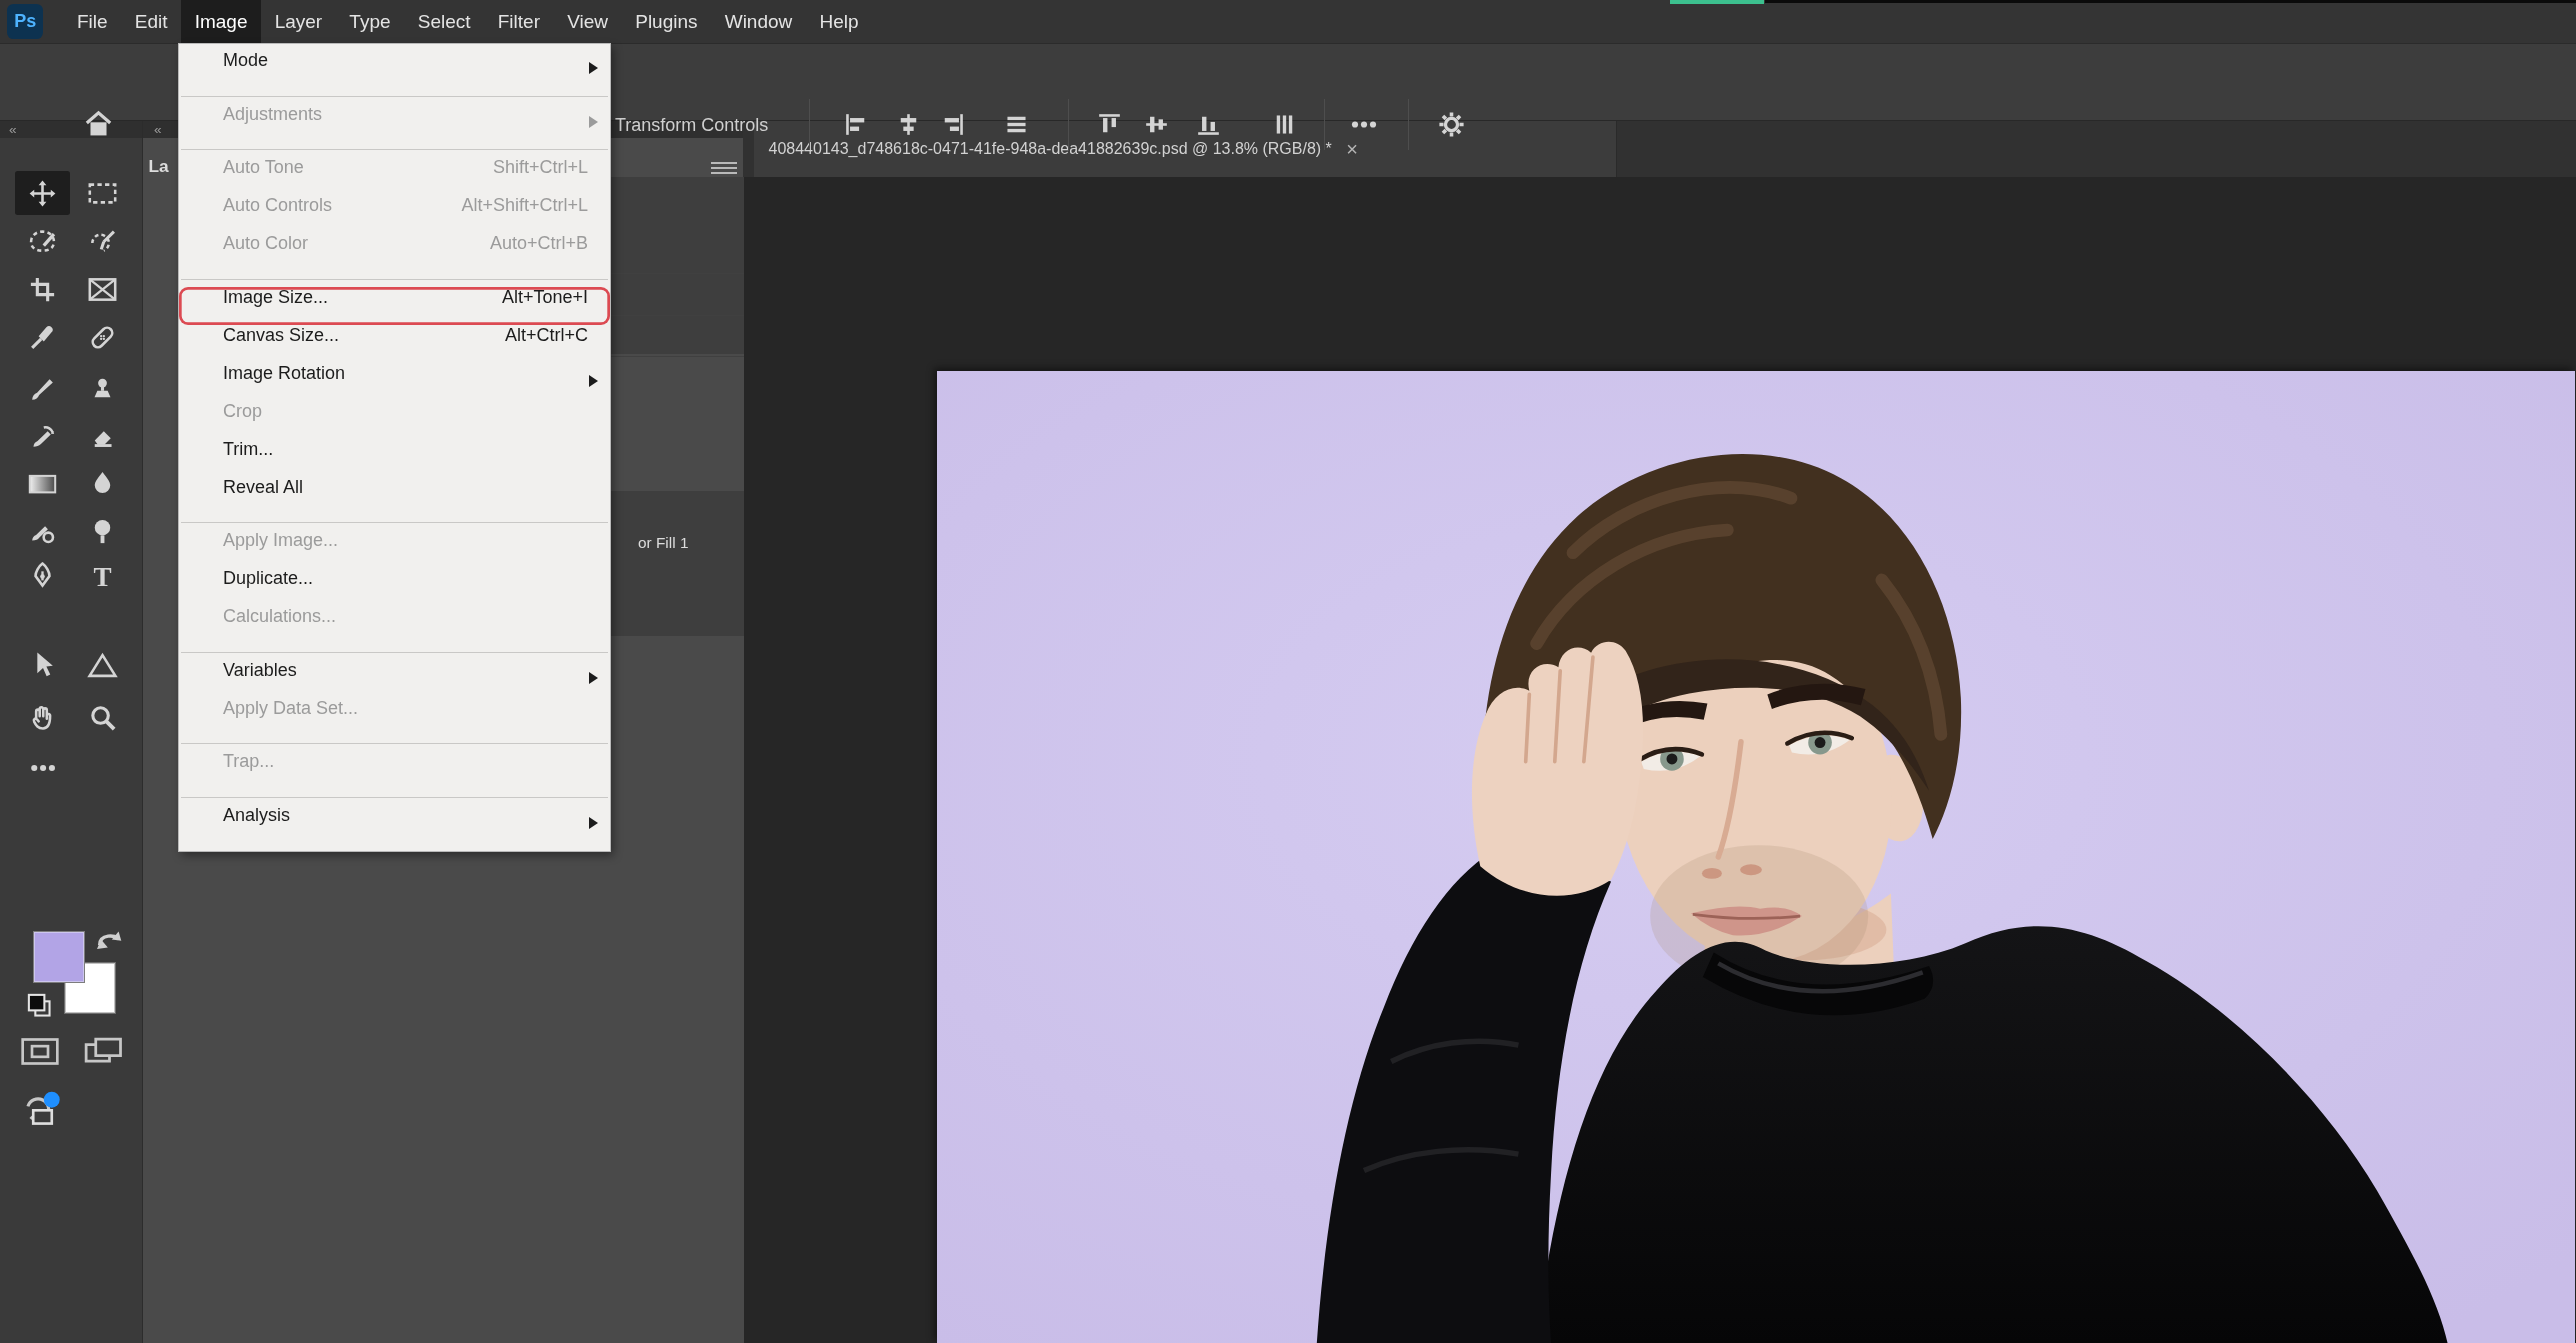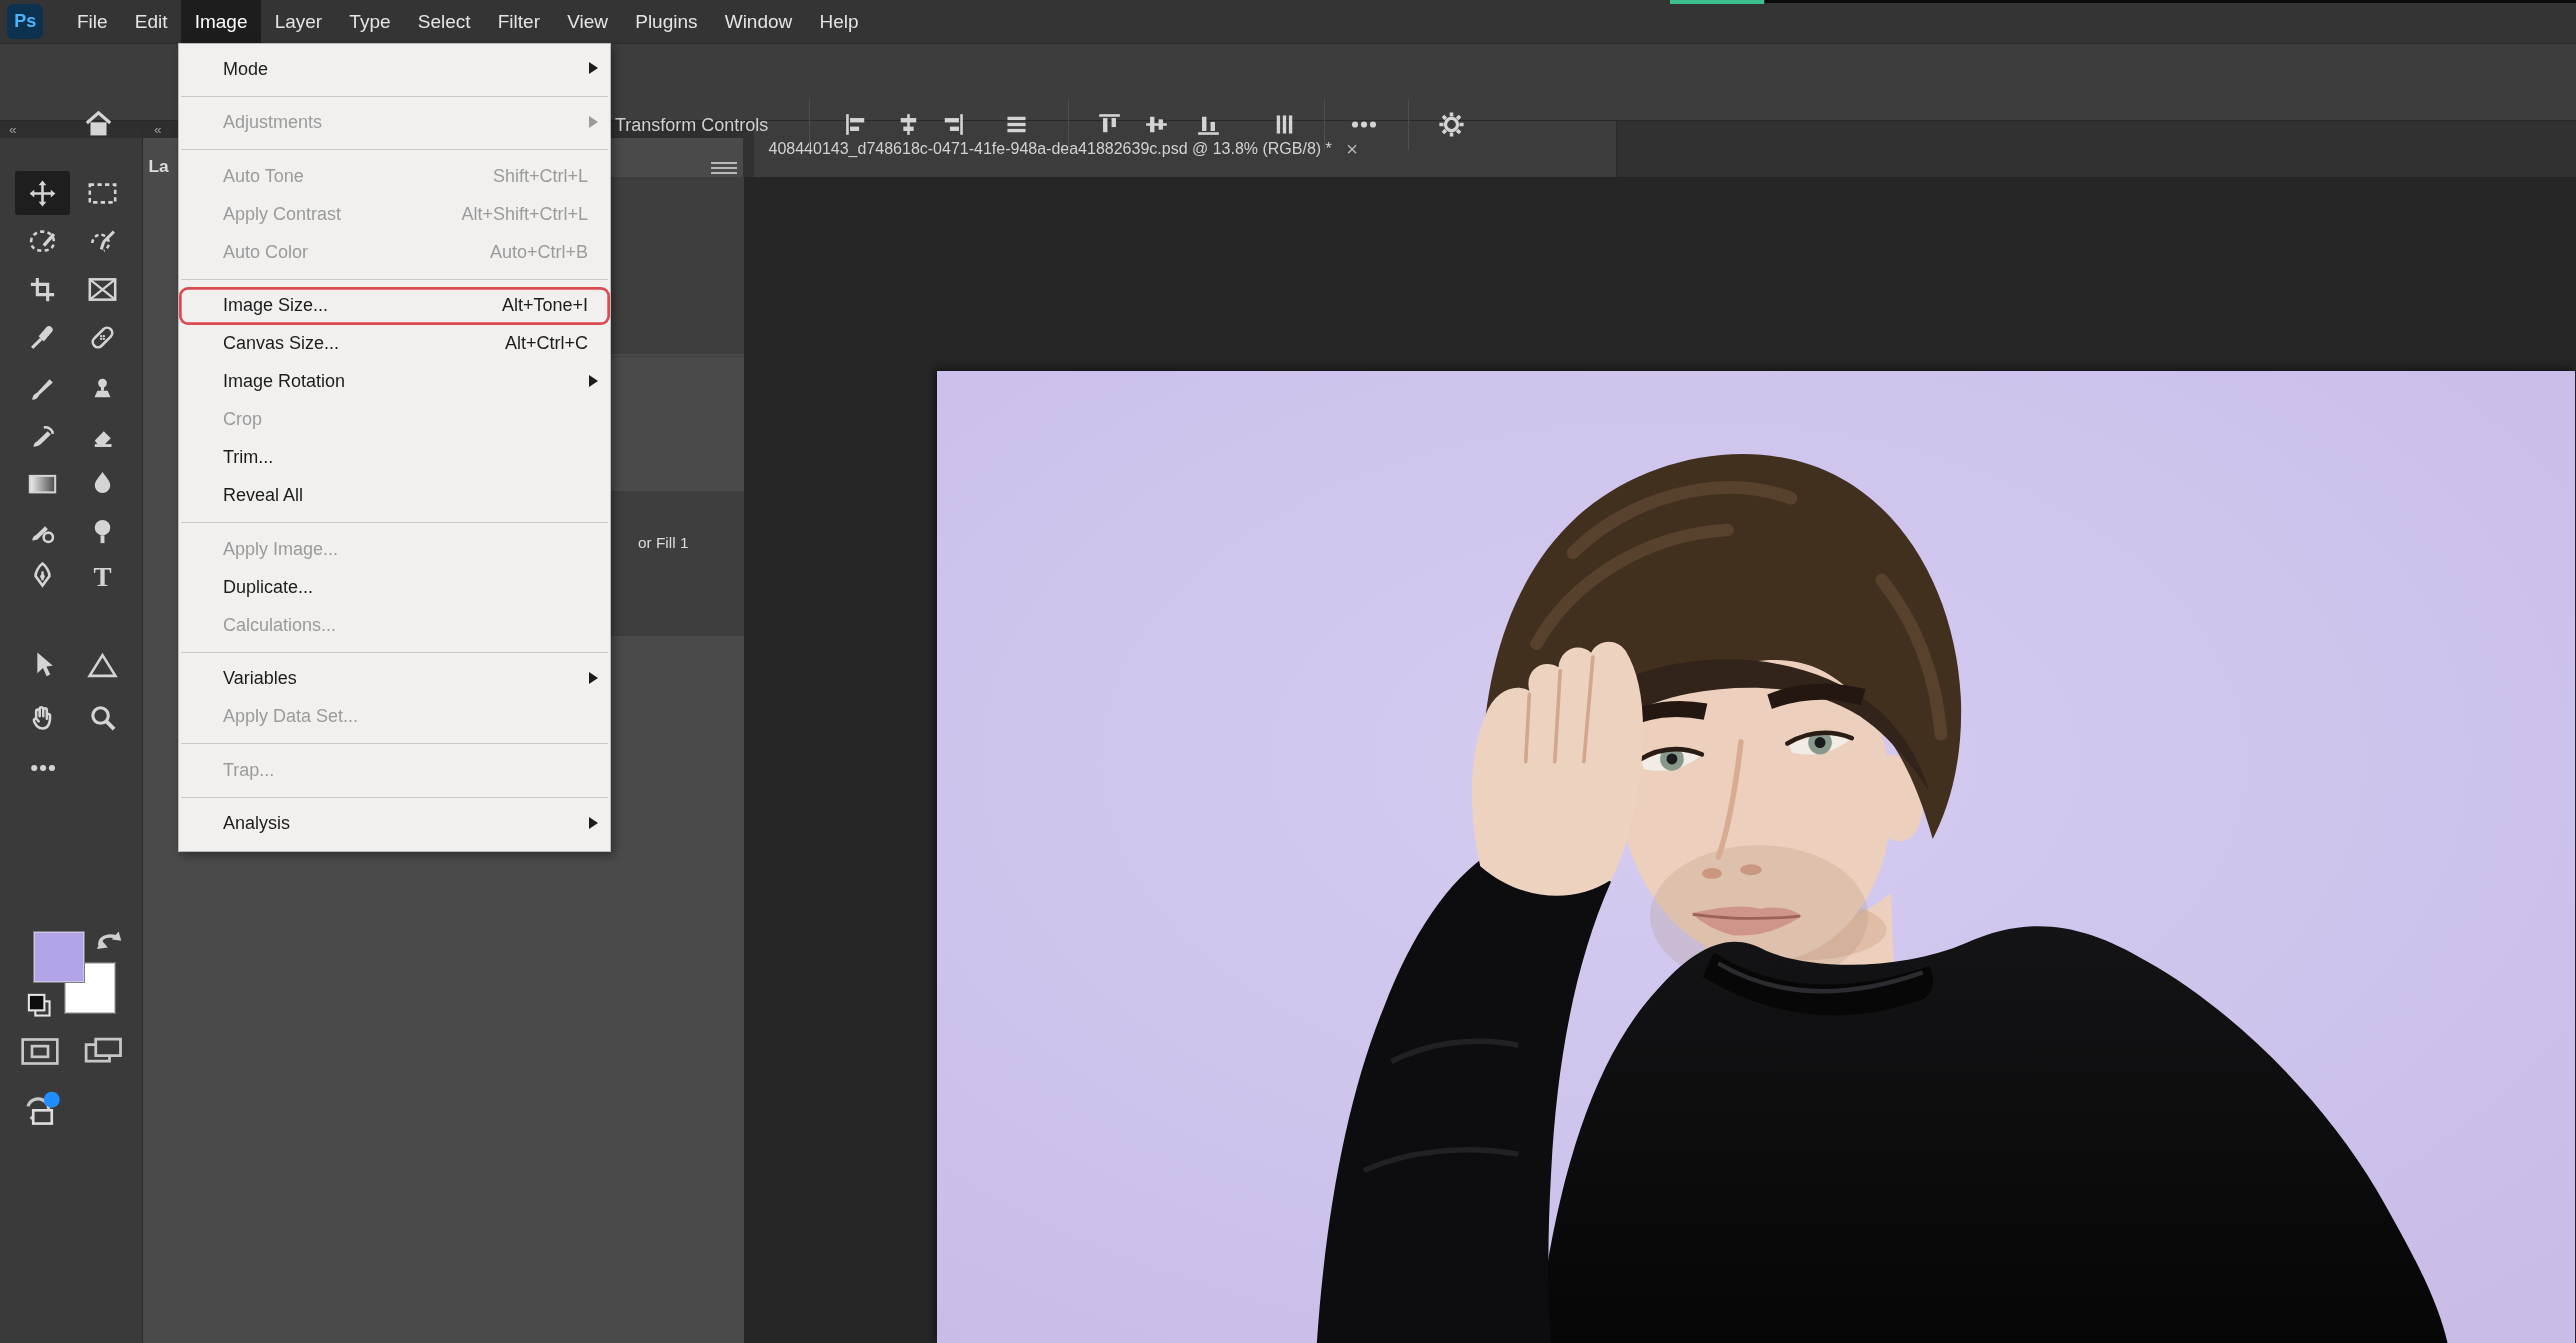--- a/index.html
+++ b/index.html
@@ -67,21 +67,21 @@
   
   #pasteboard { left:743px; top:177px; width:1833px; height:1167px; background:#262626; z-index:5; }
   #document-image { position:absolute; left:194px; top:194px; width:1638px; height:973px;
                     box-shadow:-2.7px -2.7px 7.3px rgba(0,0,0,.45); }
   #document-image svg { display:block; width:100%; height:100%; }
 
   
   #image-menu { left:178px; top:43px; width:433px; background:#f1f0ee;
                 border:0.9px solid #b9b9b9; box-shadow:2.7px 3.6px 9px rgba(0,0,0,.4);
                 padding:6.4px 0 8.2px 0; z-index:50; }
-  .dd-item { position:relative; height:38px; display:flex; align-items:center;
+  .dd-item { position:relative; height:38px; display:flex; align-items:flex-start;
              padding:0 22px 0 44px; font-size:18px; color:#1c1c1c; }
   .dd-item .dd-label { flex:0 0 auto; }
   .dd-item .dd-shortcut { margin-left:auto; color:#1c1c1c; }
   .dd-item.disabled, .dd-item.disabled .dd-shortcut { color:#9b9b9b; }
   .dd-item .dd-arrow { position:absolute; right:11.8px; top:11.8px; width:0; height:0;
                        border-left:9px solid #1c1c1c; border-top:6.4px solid transparent;
                        border-bottom:6.4px solid transparent; }
   .dd-item.disabled .dd-arrow { border-left-color:#9b9b9b; }
   .dd-item.highlighted { box-shadow:0 0 0 2.7px #dc4a52 inset; border-radius:9px; }
   .dd-sep { height:0.9px; background:#c9c8c6; margin:7.3px 1.8px; }
@@ -493,21 +493,21 @@
       <div class="dd-item disabled">
         <span class="dd-label">Adjustments</span>
         <span class="dd-arrow"></span>
       </div>
       <div class="dd-sep"></div>
       <div class="dd-item disabled">
         <span class="dd-label">Auto Tone</span>
         <span class="dd-shortcut">Shift+Ctrl+L</span>
       </div>
       <div class="dd-item disabled">
-        <span class="dd-label">Apply Contrast</span>
+        <span class="dd-label">Auto Controls</span>
         <span class="dd-shortcut">Alt+Shift+Ctrl+L</span>
       </div>
       <div class="dd-item disabled">
         <span class="dd-label">Auto Color</span>
         <span class="dd-shortcut">Auto+Ctrl+B</span>
       </div>
       <div class="dd-sep"></div>
       <div class="dd-item highlighted">
         <span class="dd-label">Image Size...</span>
         <span class="dd-shortcut">Alt+Tone+I</span>

